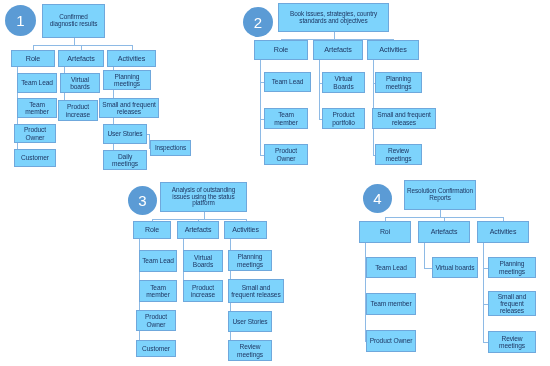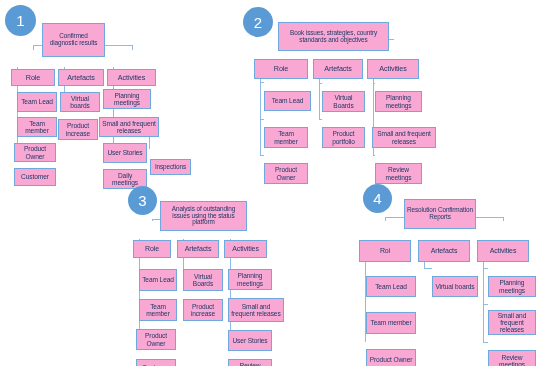--- a/index.html
+++ b/index.html
@@ -8,31 +8,30 @@
     background:#ffffff;
     font-family:"Liberation Sans", sans-serif;
     overflow:hidden;
     position:relative;
   }
   #canvas{position:absolute;left:0;top:0;width:550px;height:366px;}
   .node{
     position:absolute;
     box-sizing:border-box;
     border:1px solid #6FA8DC;
-    background:#f9a8d4;
+    background:#7dd3fc;
     color:#1F3864;
     display:flex;
     align-items:center;
     justify-content:center;
     text-align:center;
     line-height:1.08;
     letter-spacing:-0.1px;
     padding:0 2px;
     z-index:3;
-    margin-top:19px;
   }
   .badge{
     position:absolute;
     border-radius:50%;
     background:#5B9BD5;
     color:#ffffff;
     display:flex;
     align-items:center;
     justify-content:center;
     font-weight:400;

